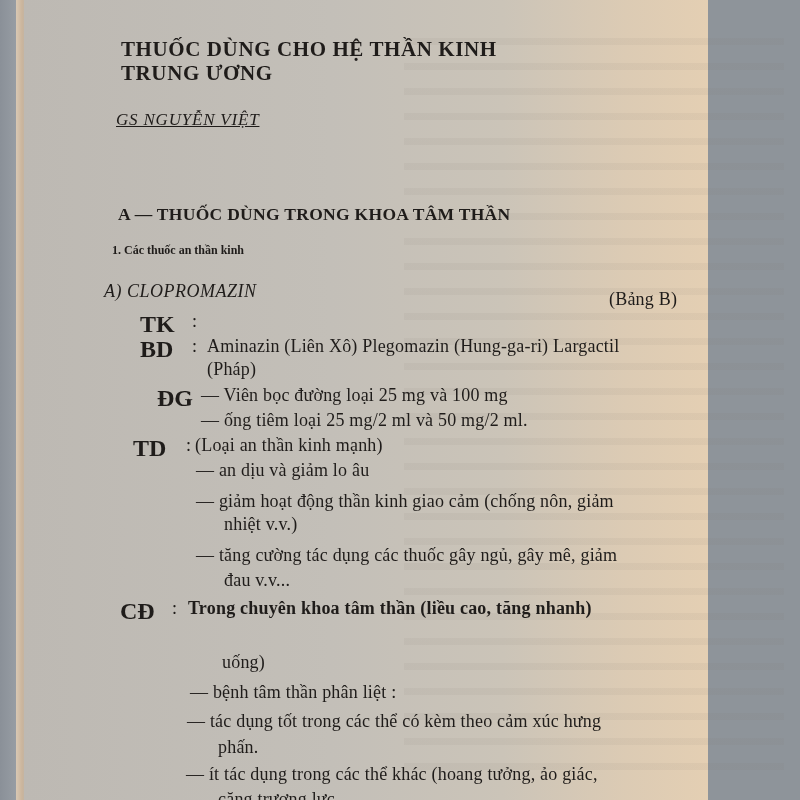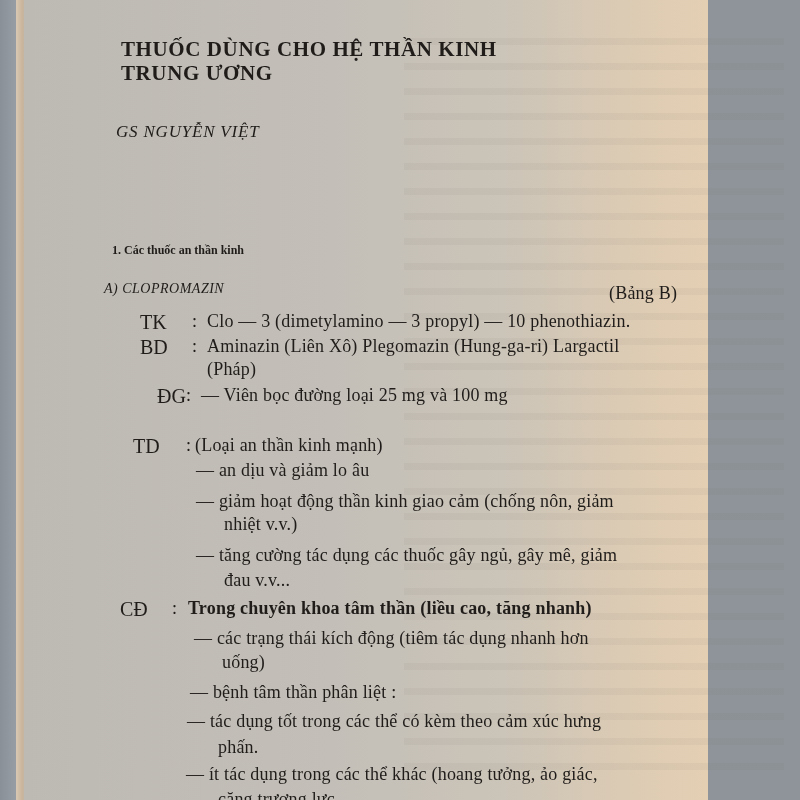--- a/index.html
+++ b/index.html
@@ -25,69 +25,69 @@
     position:absolute; left:380px; top:20px; width:380px; height:760px;
     background:repeating-linear-gradient(180deg, rgba(120,110,100,0) 0px, rgba(120,110,100,0) 18px, rgba(120,110,100,0.07) 18px, rgba(120,110,100,0.07) 25px);
   }
   .abs { position:absolute; white-space:nowrap; }
   .title {
     font-weight:bold; font-size:21px; letter-spacing:0.6px; line-height:26px;
   }
   .author { font-style:italic; font-size:17px; letter-spacing:0.8px; }
   .section { font-weight:bold; font-size:17.5px; letter-spacing:0.3px; }
   .subsection { font-weight:bold; font-size:12px; }
-  .drug { font-style:italic; font-size:14px; letter-spacing:0.5px;font-family:Liberation Serif, serif; }
+  .drug { font-style:italic; font-size:18px; letter-spacing:0.5px;font-family:Liberation Serif, serif; }
   .body { font-size:18px; letter-spacing:0.2px; }
-  .label { font-size:20px; }
+  .label { font-size:24px;font-weight:bold; }
 </style>
 </head>
 <body>
 
 <div class="backdrop"></div>
 <div class="page-edge"></div>
 
 <div class="page">
   <div class="ghost"></div>
 
   <div class="abs title" style="left:97px; top:36px;">THUỐC DÙNG CHO HỆ THẦN KINH</div>
   <div class="abs title" style="left:97px; top:60px;">TRUNG ƯƠNG</div>
 
-  <div class="abs author" style="left:92px; top:122px;">GS NGUYỄN VIỆT</div>
+  <div class="abs author" style="left:92px; top:110px;text-decoration:underline;">GS NGUYỄN VIỆT</div>
 
+  <div class="abs section" style="left:94px; top:204px;">A — THUỐC DÙNG TRONG KHOA TÂM THẦN</div>
 
   <div class="abs subsection" style="left:88px; top:243px;">1. Các thuốc an thần kinh</div>
 
   <div class="abs drug" style="left:80px; top:281px;">A) CLOPROMAZIN</div>
-  <div class="abs body" style="left:585px; top:283px;">(Bảng B)</div>
+  <div class="abs body" style="left:585px; top:289px;">(Bảng B)</div>
 
   <div class="abs label" style="left:116px; top:311px;">TK</div>
   <div class="abs body" style="left:168px; top:311px;">:</div>
-  <div class="abs body" style="left:183px; top:311px;">Clo — 3 (dimetylamino — 3 propyl) — 10 phenothiazin.</div>
 
   <div class="abs label" style="left:116px; top:336px;">BD</div>
   <div class="abs body" style="left:168px; top:336px;">:</div>
   <div class="abs body" style="left:183px; top:336px;">Aminazin (Liên Xô) Plegomazin (Hung-ga-ri) Largactil</div>
   <div class="abs body" style="left:183px; top:359px;">(Pháp)</div>
 
   <div class="abs label" style="left:110px; top:385px;margin-left:23px;">ĐG</div>
   <div class="abs body" style="left:162px; top:385px;">:</div>
   <div class="abs body" style="left:177px; top:385px;">— Viên bọc đường loại 25 mg và 100 mg</div>
+  <div class="abs body" style="left:177px; top:410px;">— ống tiêm loại 25 mg/2 ml và 50 mg/2 ml.</div>
 
   <div class="abs label" style="left:109px; top:435px;">TD</div>
   <div class="abs body" style="left:162px; top:435px;">:</div>
   <div class="abs body" style="left:171px; top:435px;text-align:center;">(Loại an thần kinh mạnh)</div>
   <div class="abs body" style="left:172px; top:460px;">— an dịu và giảm lo âu</div>
   <div class="abs body" style="left:172px; top:491px;">— giảm hoạt động thần kinh giao cảm (chống nôn, giảm</div>
   <div class="abs body" style="left:200px; top:514px;">nhiệt v.v.)</div>
   <div class="abs body" style="left:172px; top:545px;">— tăng cường tác dụng các thuốc gây ngủ, gây mê, giảm</div>
   <div class="abs body" style="left:200px; top:570px;font-family:Liberation Serif, serif;">đau v.v...</div>
 
   <div class="abs label" style="left:96px; top:598px;">CĐ</div>
   <div class="abs body" style="left:148px; top:598px;">:</div>
   <div class="abs body" style="left:164px; top:598px;font-weight:bold;">Trong chuyên khoa tâm thần (liều cao, tăng nhanh)</div>
-  <div class="abs body" style="left:170px; top:628px;">— các trạng thái kích động (tiêm tác dụng nhanh hơn</div>
   <div class="abs body" style="left:198px; top:652px;">uống)</div>
   <div class="abs body" style="left:166px; top:682px;">— bệnh tâm thần phân liệt :</div>
   <div class="abs body" style="left:163px; top:711px;">— tác dụng tốt trong các thể có kèm theo cảm xúc hưng</div>
   <div class="abs body" style="left:194px; top:737px;">phấn.</div>
   <div class="abs body" style="left:162px; top:764px;">— ít tác dụng trong các thể khác (hoang tưởng, ảo giác,</div>
   <div class="abs body" style="left:194px; top:789px;">căng trương lực ...</div>
 </div>
 
 </body></html>

